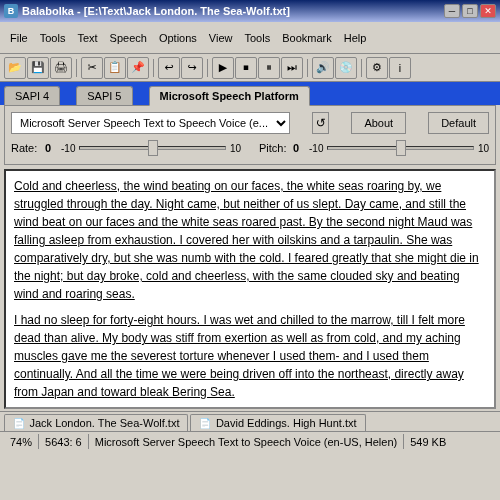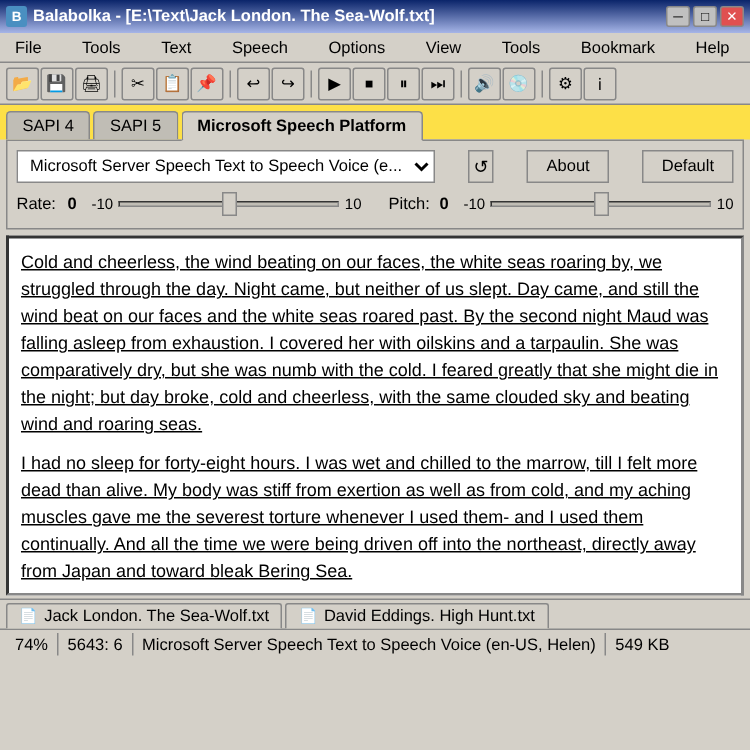--- a/index.html
+++ b/index.html
@@ -57,22 +57,22 @@
       color: #000;
     }
     .title-btn.close { background: #e05050; color: white; }
 
     
     .menu-bar {
       background: #d4d0c8;
       border-bottom: 1px solid #888;
       padding: 2px 4px;
       display: flex;
-      gap: 15px;
-      height: 20px;
+      gap: 0;
+      height: 32px;
       align-items: center;
     }
     .menu-item {
       padding: 1px 6px;
       cursor: pointer;
       font-size: 11px;
       color: #000;
     }
 
     
@@ -103,24 +103,24 @@
       background: #888;
       margin: 0 2px;
     }
     .toolbar-btn-group {
       display: flex;
       gap: 1px;
     }
 
     
     .tab-bar {
-      background: #fde047;
+      background: #1d4ed8;
       padding: 4px 4px 0 4px;
       display: flex;
-      gap: 2px;
+      gap: 16px;
     }
     .tab {
       padding: 3px 10px;
       background: #c0bdb5;
       border: 1px solid #888;
       border-bottom: none;
       cursor: pointer;
       font-size: 11px;
       border-radius: 3px 3px 0 0;
     }

